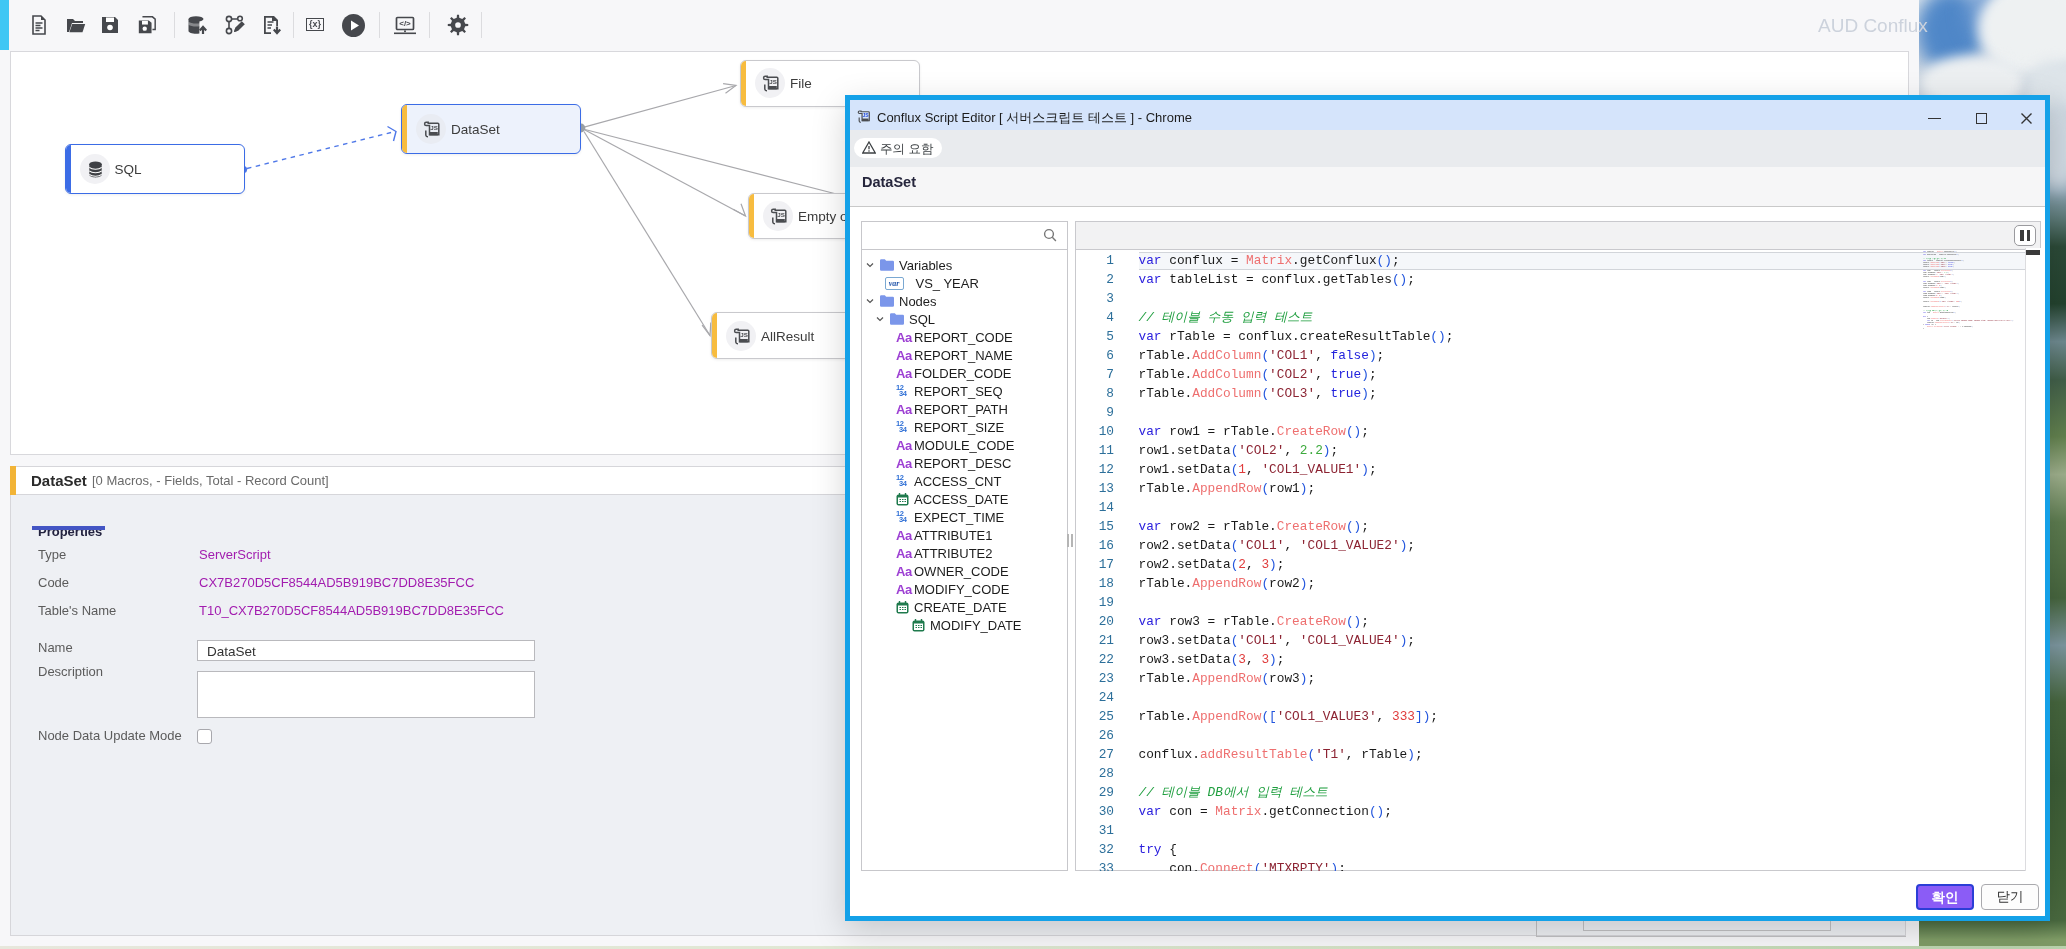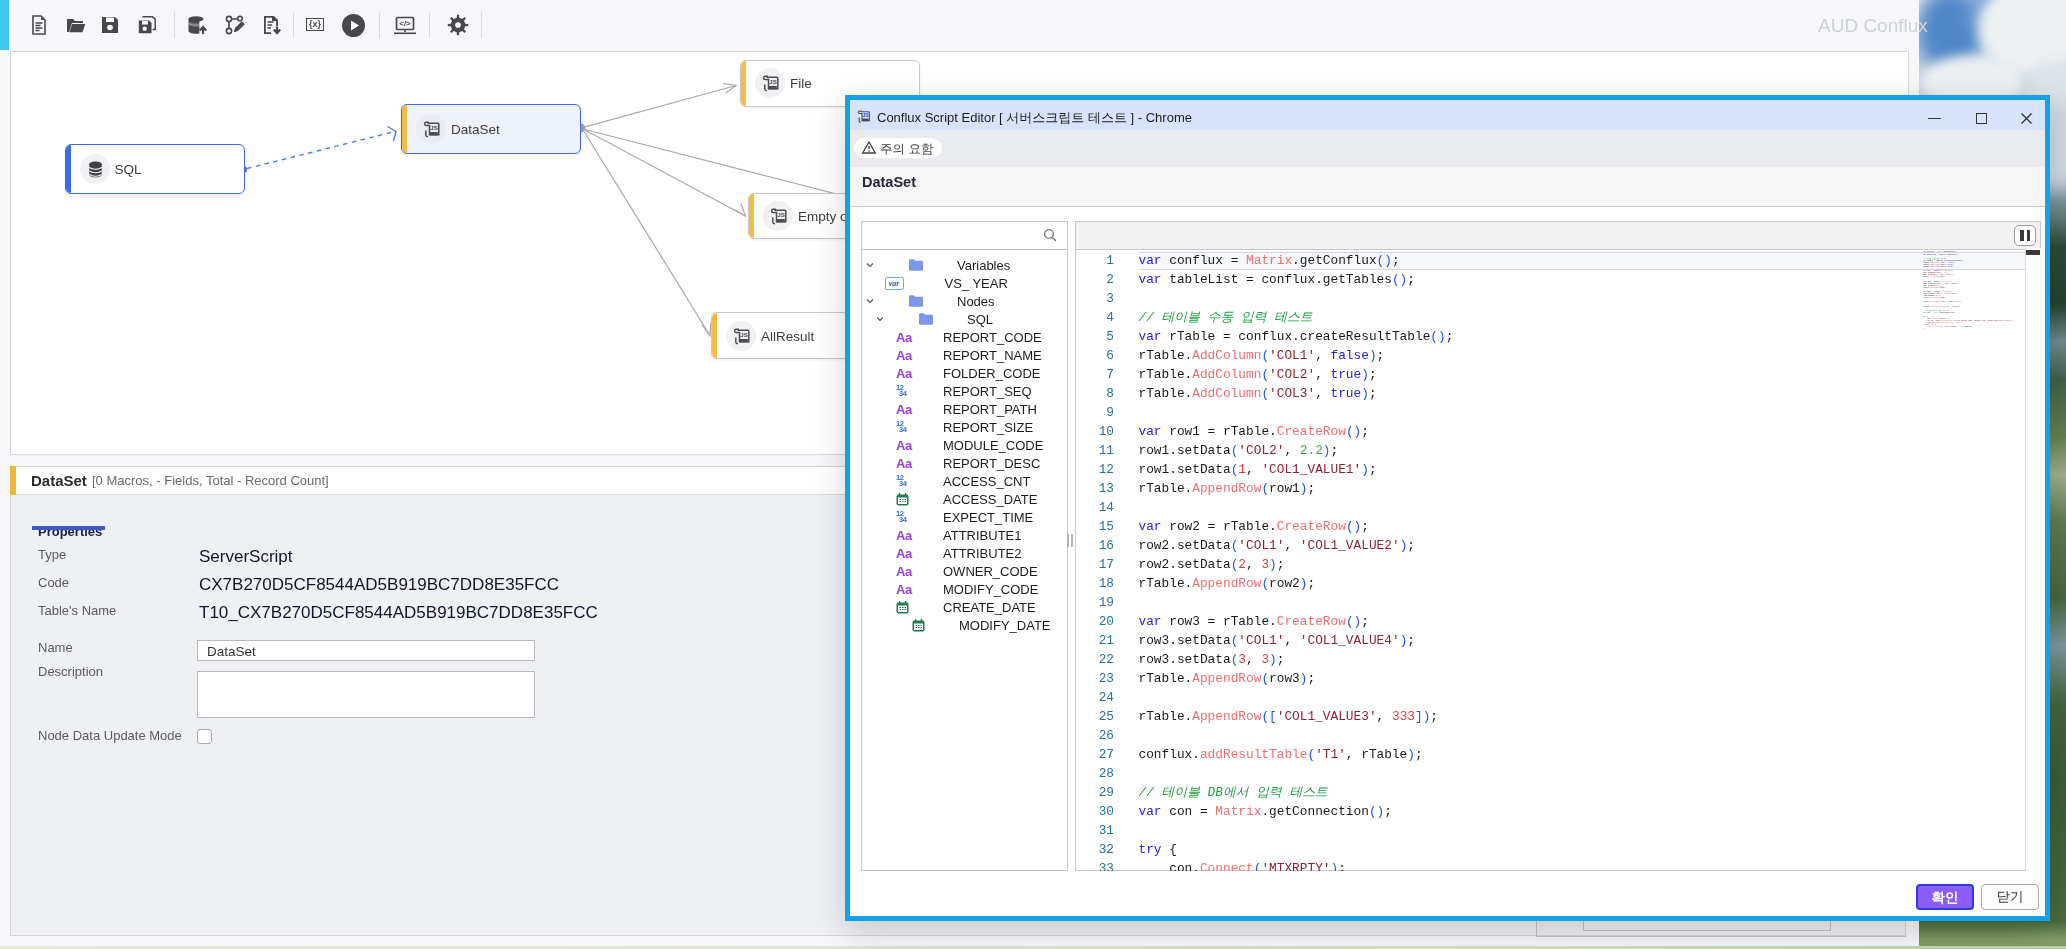--- a/index.html
+++ b/index.html
@@ -25,39 +25,39 @@
   .node svg{position:absolute;left:21px;top:50%;margin-top:-8px;}
   
   #bpanel{left:10px;top:466px;width:1896px;height:470px;background:#eef0f4;border:1px solid #d6d6da;box-sizing:border-box;}
   #bphead{left:10px;top:466px;width:1896px;height:29px;background:#fff;border:1px solid #d6d6da;box-sizing:border-box;}
   #bpaccent{left:10px;top:466px;width:6px;height:29px;background:#f2b437;}
   #bptitle{left:31px;top:472px;font-size:15px;font-weight:bold;color:#2b2b2b;}
   #bpsub{left:92px;top:473px;font-size:13px;color:#6a6a6a;}
   #proptab{left:38px;top:524px;font-size:13px;font-weight:bold;color:#23233f;}
   #propline{left:32px;top:526px;width:73px;height:4px;background:#4355c4;}
   .flabel{font-size:13px;color:#5b5b5b;}
-  .fvalue{font-size:17px;color:#0f172a;}
+  .fvalue{font-size:13px;color:#a21caf;}
   #nameinput{left:197px;top:640px;width:338px;height:21px;background:#fff;border:1px solid #b9b9bd;box-sizing:border-box;}
   #nameinput span{position:absolute;left:9px;top:3px;font-size:13.5px;color:#333;}
   #descbox{left:197px;top:671px;width:338px;height:47px;background:#fff;border:1px solid #b9b9bd;box-sizing:border-box;}
   #nodecheck{left:197px;top:729px;width:15px;height:15px;background:#fff;border:1px solid #a8a8ad;border-radius:3px;box-sizing:border-box;}
   
   #popup{left:845px;top:95px;width:1205px;height:826px;background:#fff;border:5px solid #14a1e8;box-sizing:border-box;box-shadow:0 10px 32px rgba(0,0,0,.17);}
   #ptitle{left:0;top:0;width:1195px;height:30px;background:#d5e4fb;}
   #ptitletext{left:27px;top:9px;font-size:13px;color:#1c1c1c;}
   #purl{left:0;top:30px;width:1195px;height:37px;background:#e9ebee;}
   #pill{left:4px;top:38px;width:88px;height:20px;background:#fff;border-radius:10px;}
   #pilltext{left:30px;top:41px;font-size:12.5px;color:#3c4043;}
   #urltext{left:100px;top:40px;font-size:13.5px;color:#222;}
   #pband{left:0;top:67px;width:1195px;height:40px;background:#f6f6f7;border-bottom:1px solid #c9c9c9;box-sizing:border-box;}
   #pdstext{left:12px;top:74px;font-size:14.5px;font-weight:bold;color:#26263c;}
   
   #tree{left:11px;top:121px;width:207px;height:650px;border:1px solid #c7c7cb;box-sizing:border-box;background:#fff;}
   #search{left:11px;top:121px;width:207px;height:29px;border:1px solid #c7c7cb;box-sizing:border-box;}
-  .trow{position:absolute;height:18px;font-size:13px;color:#1d1d1d;white-space:nowrap;display:flex;align-items:center;gap:29px;}
+  .trow{position:absolute;height:18px;font-size:13px;color:#1d1d1d;white-space:nowrap;display:flex;align-items:center;}
   .aa{font-size:13px;font-weight:bold;color:#9d3fd3;width:18px;letter-spacing:-.5px;}
   .num12{font-size:7.5px;font-weight:bold;color:#2e6fd6;line-height:6px;width:18px;letter-spacing:-.3px;}
   
   #codepanel{left:225px;top:121px;width:966px;height:650px;border:1px solid #c9c9cd;box-sizing:border-box;background:#fff;}
   #codetop{left:225px;top:121px;width:966px;height:29px;background:#f2f2f3;border:1px solid #c9c9cd;box-sizing:border-box;}
   #splitbtn{left:1164px;top:125px;width:22px;height:21px;background:#fff;border:1px solid #9a9a9e;border-radius:5px;box-sizing:border-box;}
   #hlline{left:289px;top:151.5px;width:886px;height:16px;background:#f5f7fa;border-top:1px solid #d2d5da;border-bottom:1px solid #d2d5da;}
   .mono{font-family:"Liberation Mono",monospace;font-size:12.8px;line-height:19px;white-space:pre;}
   #gutter{left:234px;top:150.5px;width:30px;text-align:right;color:#2c6f9a;}
   #codetext{left:288.5px;top:150.5px;color:#1a1a1a;}

